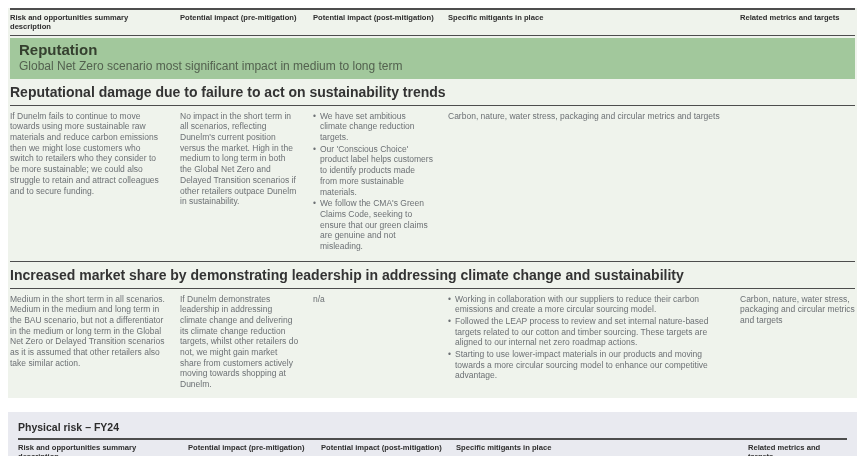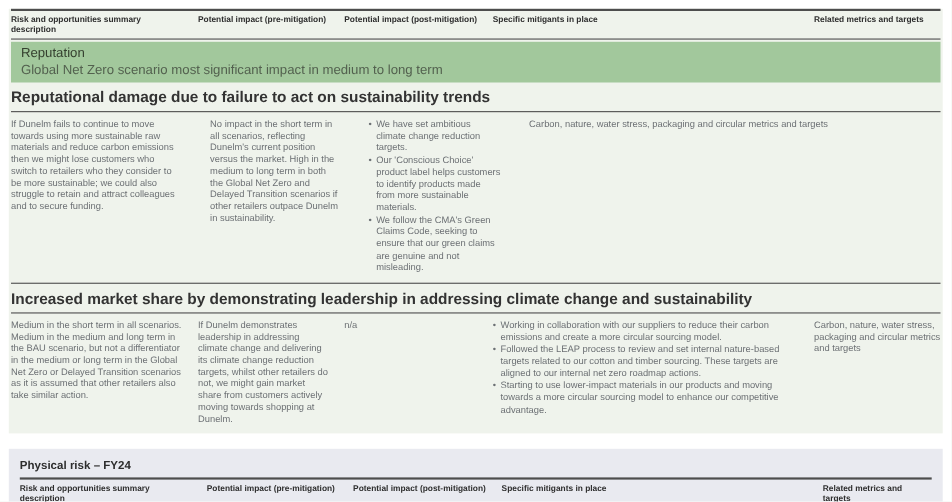--- a/index.html
+++ b/index.html
@@ -19,41 +19,41 @@
   .head-row{border-top:2px solid #4d4d4d;border-bottom:1.5px solid #4d4d4d;}
   .head-cell{
     font-size:7.6px;font-weight:bold;color:#2e2e2e;
     padding-top:4px;padding-bottom:4px;line-height:1.15;
   }
 
   
   .band{padding:3px 9px 5px 9px;margin-top:2px;}
   .band-green{background:#a2c89c;}
   .band-gray{background:#a9aebb;}
-  .band-title{font-size:12px;font-weight:normal;line-height:1.2;}
+  .band-title{font-size:15px;font-weight:bold;line-height:1.2;}
   .band-green .band-title{color:#35402f;}
   .band-gray .band-title{color:#2f333c;text-align:right;}
   .band-sub{font-size:12px;line-height:1.2;}
   .band-green .band-sub{color:#53614f;}
   .band-gray .band-sub{color:#565c68;}
 
   
   .subheader{
     font-size:14px;font-weight:bold;color:#333333;line-height:1.2;
     padding:5px 0 4px 0;border-bottom:1.5px solid #4d4d4d;
   }
   .subheader.bt{border-top:1.5px solid #4d4d4d;}
 
   
   .body-row{padding-top:0;}
   .body-cell{
     font-size:8.5px;line-height:1.26;color:#6c7074;
     padding-top:5px;padding-bottom:8px;
   }
-  .row-1{min-height:88px;gap:11px;}
+  .row-1{min-height:88px;}
   .row-2{min-height:94px;}
 
   .bullet{display:flex;margin-bottom:1px;}
   .bullet::before{content:"\2022";margin-right:4px;color:#6c7074;flex:0 0 auto;}
 
   
   .section-rep{background:#eff3ec;padding:0 2px;}
   .panel{
     background:#e9eaf0;margin-top:14px;padding:7px 10px 12px 10px;
     box-sizing:border-box;

